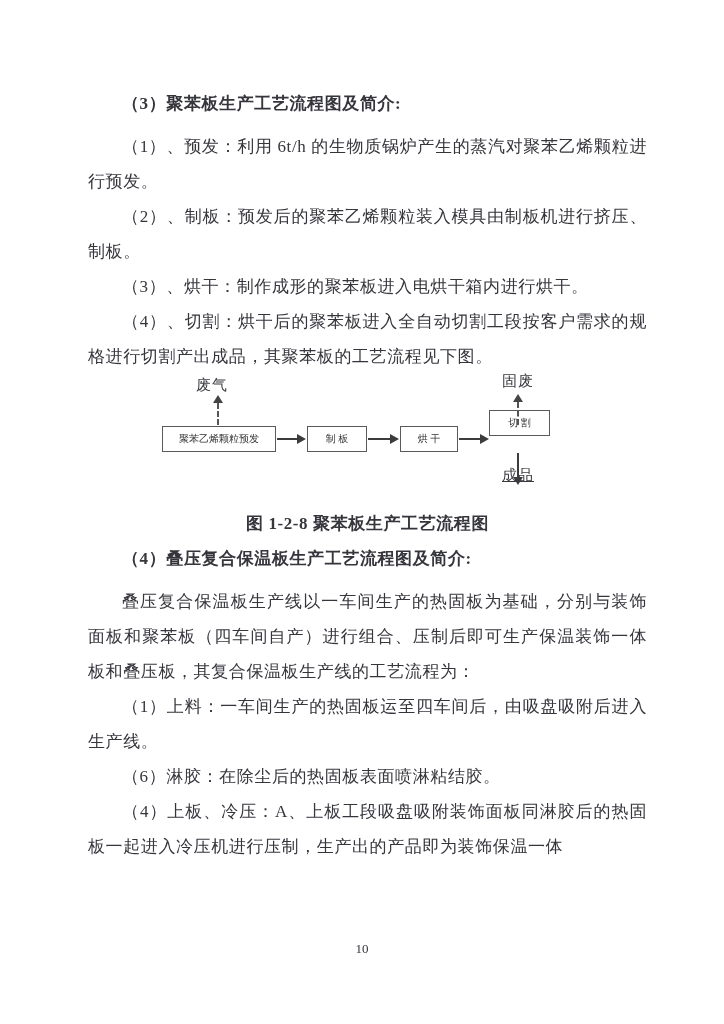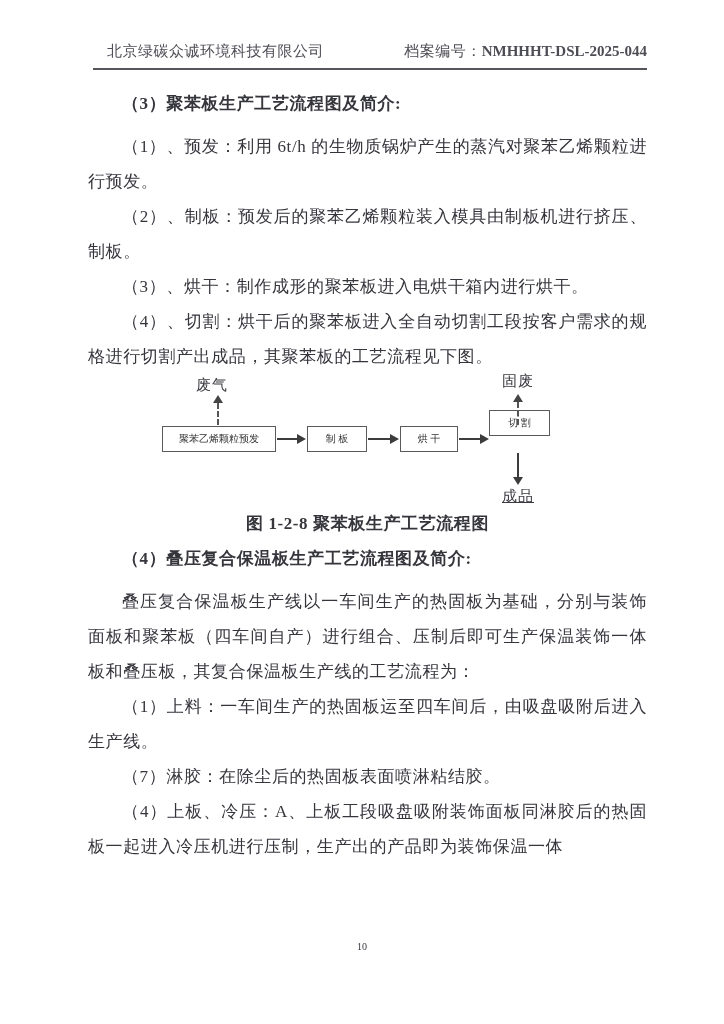--- a/index.html
+++ b/index.html
@@ -35,32 +35,28 @@
   }
   .hline{position:absolute;height:0;border-top:2px solid #3c3c3c;}
   .vline{position:absolute;width:0;border-left:2px solid #3c3c3c;}
   .vline.dashed{border-left:2px dashed #555;}
   .tri{position:absolute;width:0;height:0;}
   .tri.right{border-left:9px solid #3c3c3c;border-top:5px solid transparent;border-bottom:5px solid transparent;}
   .tri.up{border-bottom:8px solid #444;border-left:5px solid transparent;border-right:5px solid transparent;}
   .tri.down{border-top:8px solid #3c3c3c;border-left:5px solid transparent;border-right:5px solid transparent;}
   .footer{
     position:absolute;left:0;top:941px;width:724px;text-align:center;
-    font-size:10px;color:#35353c;
+    font-size:13px;color:#35353c;
   }
 </style>
 </head>
 <body>
 
 <div class="page">
 
-  <div class="header">
-    <span class="company">北京绿碳众诚环境科技有限公司</span>
-    <span><span>档案编号：</span><span class="num">NMHHHT-DSL-2025-044</span></span>
-  </div>
 
   <div class="content">
 
     <p class="para hd">（3）聚苯板生产工艺流程图及简介:</p>
 
     <p class="para">（1）、预发：利用 6t/h 的生物质锅炉产生的蒸汽对聚苯乙烯颗粒进行预发。</p>
     <p class="para">（2）、制板：预发后的聚苯乙烯颗粒装入模具由制板机进行挤压、制板。</p>
     <p class="para">（3）、烘干：制作成形的聚苯板进入电烘干箱内进行烘干。</p>
     <p class="para">（4）、切割：烘干后的聚苯板进入全自动切割工段按客户需求的规格进行切割产出成品，其聚苯板的工艺流程见下图。</p>
 
@@ -85,30 +81,30 @@
       <div class="tri right" style="left:392px;top:60px;"></div>
 
       <div class="fbox" style="left:401px;top:36px;width:59px;">切 割</div>
 
       <span class="flabel" style="left:414px;top:-2px;">固废</span>
       <div class="tri up" style="left:425px;top:20px;"></div>
       <div class="vline dashed" style="left:429px;top:28px;height:23px;"></div>
 
       <div class="vline" style="left:429px;top:79px;height:24px;"></div>
       <div class="tri down" style="left:425px;top:103px;"></div>
-      <span class="flabel" style="left:414px;top:113px;text-decoration:underline;">成品</span>
+      <span class="flabel" style="left:414px;top:92px;text-decoration:underline;">成品</span>
     </div>
 
     <p class="para caption">图 1-2-8 聚苯板生产工艺流程图</p>
 
     <p class="para hd">（4）叠压复合保温板生产工艺流程图及简介:</p>
 
     <p class="para">叠压复合保温板生产线以一车间生产的热固板为基础，分别与装饰面板和聚苯板（四车间自产）进行组合、压制后即可生产保温装饰一体板和叠压板，其复合保温板生产线的工艺流程为：</p>
     <p class="para">（1）上料：一车间生产的热固板运至四车间后，由吸盘吸附后进入生产线。</p>
-    <p class="para">（7）淋胶：在除尘后的热固板表面喷淋粘结胶。</p>
+    <p class="para">（6）淋胶：在除尘后的热固板表面喷淋粘结胶。</p>
     <p class="para">（4）上板、冷压：A、上板工段吸盘吸附装饰面板同淋胶后的热固板一起进入冷压机进行压制，生产出的产品即为装饰保温一体</p>
 
   </div>
 
   <div class="footer">
     <span>10</span>
   </div>
 
 </div>
 

